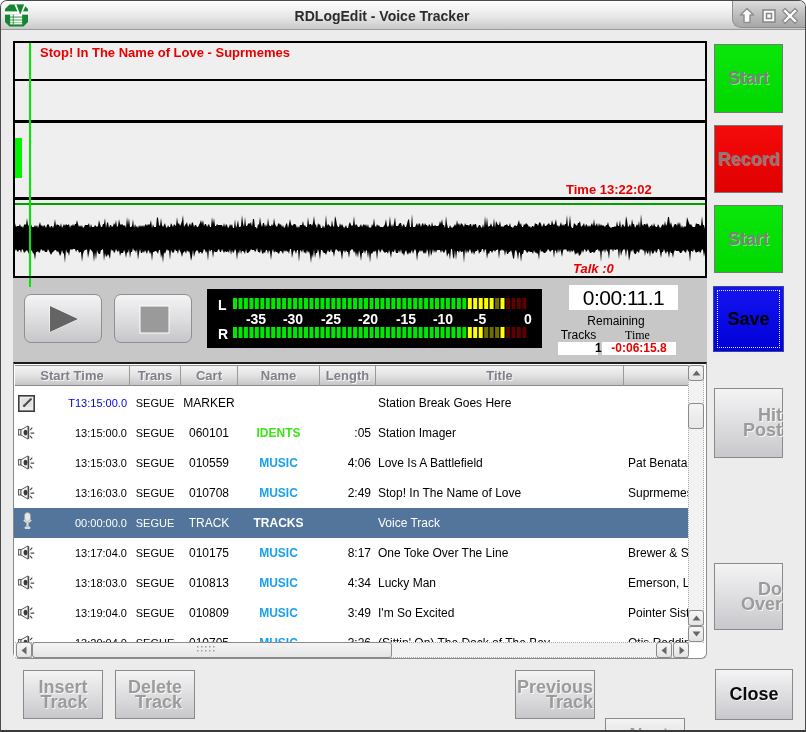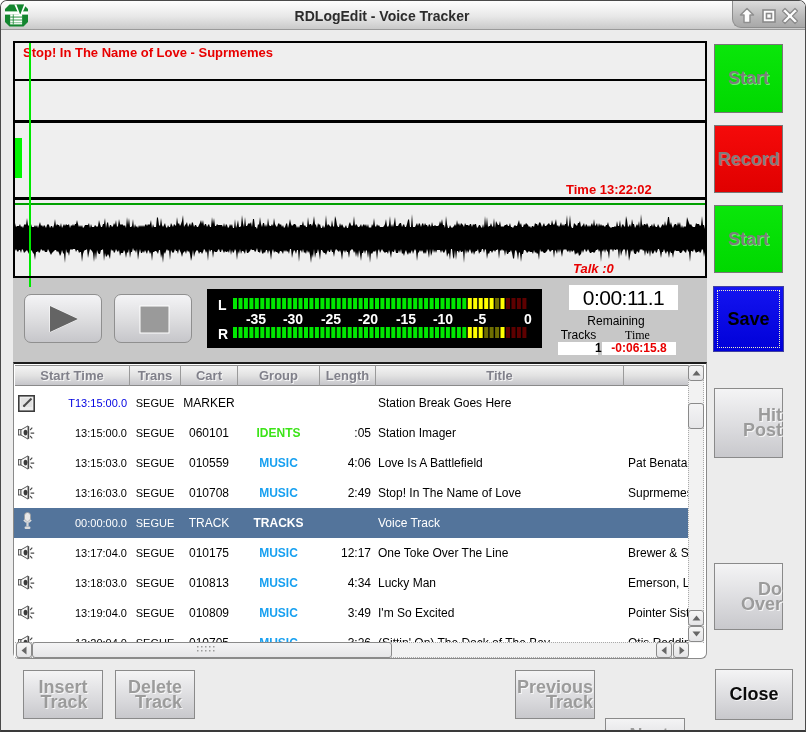--- a/index.html
+++ b/index.html
@@ -83,21 +83,21 @@
           <rect x="5" y="5" width="12" height="12" fill="#fdfdfd" stroke="#8a8a8a" stroke-width="1.6"></rect>
           <rect x="8.5" y="8.5" width="5" height="5" fill="none" stroke="#8a8a8a" stroke-width="1.6"></rect>
         </svg></div>
   <div class="abs" style="left:778px;top:4px;"><svg width="22" height="22" viewBox="0 0 22 22">
           <path d="M6 3.5 L11 8.5 L16 3.5 L18.5 6 L13.5 11 L18.5 16 L16 18.5 L11 13.5 L6 18.5 L3.5 16 L8.5 11 L3.5 6 Z" fill="#fdfdfd" stroke="#8a8a8a" stroke-width="1.3" stroke-linejoin="round"></path>
         </svg></div>
 </div>
 
 <div id="wavepanel">
 
-  <div class="redt" style="left:8px;top:2px;">Stop! In The Name of Love - Suprmemes</div>
+  <div class="redt" style="left:25px;top:2px;">Stop! In The Name of Love - Suprmemes</div>
   <div class="abs" style="left:0;top:36px;width:690px;height:2px;background:#000;"></div>
   <div class="abs" style="left:0;top:77px;width:690px;height:3px;background:#000;"></div>
   <div class="abs" style="left:0;top:95px;width:7px;height:40px;background:#00f400;"></div>
   <div class="redt" style="left:551px;top:139px;">Time 13:22:02</div>
   <div class="abs" style="left:0;top:154px;width:690px;height:3px;background:#000;"></div>
   <div class="abs" style="left:0;top:160px;width:690px;height:2px;background:#00a000;"></div>
   <svg class="abs" style="left:-2px;top:-2px;" width="694" height="237" viewBox="12 40 694 237">
     <polygon points="14,222 15,226 16,225 17,225 18,225 19,223 20,226 21,225 22,227 23,224 24,223 25,224 26,217 27,224 28,225 29,226 30,223 31,226 32,226 33,226 34,224 35,226 36,224 37,227 38,224 39,221 40,225 41,224 42,226 43,224 44,225 45,227 46,224 47,223 48,224 49,227 50,225 51,225 52,227 53,224 54,218 55,225 56,223 57,224 58,224 59,226 60,222 61,227 62,225 63,223 64,225 65,223 66,224 67,224 68,223 69,227 70,224 71,225 72,223 73,225 74,223 75,223 76,219 77,223 78,226 79,224 80,226 81,224 82,227 83,226 84,224 85,224 86,224 87,224 88,222 89,227 90,223 91,226 92,226 93,226 94,224 95,225 96,226 97,225 98,219 99,223 100,226 101,226 102,223 103,223 104,217 105,227 106,222 107,221 108,227 109,224 110,224 111,226 112,225 113,222 114,224 115,219 116,226 117,225 118,218 119,223 120,224 121,223 122,224 123,225 124,224 125,227 126,216 127,224 128,217 129,226 130,226 131,225 132,218 133,227 134,223 135,226 136,225 137,227 138,224 139,226 140,224 141,226 142,224 143,226 144,224 145,223 146,225 147,223 148,224 149,223 150,219 151,227 152,223 153,226 154,226 155,226 156,216 157,217 158,224 159,225 160,217 161,224 162,226 163,224 164,222 165,226 166,227 167,224 168,226 169,226 170,222 171,224 172,226 173,223 174,224 175,225 176,216 177,223 178,222 179,225 180,223 181,220 182,214 183,226 184,224 185,223 186,221 187,226 188,224 189,222 190,225 191,221 192,222 193,226 194,224 195,224 196,226 197,226 198,224 199,222 200,219 201,223 202,219 203,225 204,223 205,223 206,226 207,224 208,223 209,226 210,226 211,216 212,223 213,217 214,225 215,225 216,223 217,224 218,224 219,224 220,224 221,224 222,226 223,222 224,226 225,223 226,224 227,227 228,226 229,223 230,225 231,223 232,227 233,227 234,218 235,227 236,224 237,219 238,226 239,226 240,225 241,214 242,222 243,226 244,216 245,225 246,225 247,223 248,222 249,223 250,221 251,226 252,218 253,218 254,226 255,226 256,228 257,223 258,224 259,216 260,223 261,226 262,222 263,222 264,226 265,223 266,226 267,217 268,224 269,225 270,225 271,223 272,225 273,217 274,223 275,225 276,226 277,223 278,222 279,224 280,223 281,226 282,224 283,227 284,226 285,223 286,222 287,227 288,223 289,218 290,223 291,225 292,224 293,223 294,223 295,224 296,227 297,225 298,227 299,224 300,224 301,224 302,220 303,225 304,224 305,226 306,226 307,216 308,224 309,223 310,223 311,225 312,222 313,215 314,223 315,224 316,227 317,222 318,224 319,223 320,227 321,227 322,224 323,227 324,225 325,214 326,225 327,223 328,224 329,225 330,226 331,219 332,225 333,226 334,215 335,218 336,224 337,226 338,226 339,222 340,225 341,223 342,225 343,227 344,226 345,224 346,227 347,227 348,223 349,221 350,224 351,225 352,224 353,215 354,225 355,223 356,224 357,226 358,226 359,225 360,223 361,226 362,224 363,223 364,225 365,223 366,226 367,223 368,227 369,226 370,227 371,223 372,225 373,217 374,225 375,226 376,223 377,225 378,224 379,226 380,226 381,226 382,226 383,225 384,223 385,218 386,225 387,226 388,224 389,215 390,226 391,223 392,226 393,222 394,216 395,225 396,225 397,225 398,223 399,222 400,222 401,226 402,224 403,223 404,226 405,226 406,223 407,219 408,218 409,226 410,226 411,213 412,226 413,226 414,226 415,224 416,222 417,225 418,222 419,223 420,226 421,223 422,222 423,225 424,222 425,224 426,224 427,226 428,223 429,224 430,226 431,221 432,225 433,225 434,224 435,225 436,225 437,225 438,224 439,220 440,223 441,218 442,224 443,224 444,227 445,215 446,223 447,227 448,227 449,224 450,226 451,227 452,226 453,225 454,223 455,225 456,219 457,224 458,222 459,225 460,222 461,223 462,224 463,226 464,222 465,224 466,224 467,224 468,225 469,223 470,223 471,226 472,223 473,224 474,223 475,223 476,227 477,226 478,224 479,224 480,226 481,227 482,223 483,227 484,215 485,225 486,216 487,226 488,225 489,225 490,222 491,225 492,226 493,217 494,227 495,220 496,222 497,224 498,224 499,220 500,226 501,225 502,226 503,225 504,224 505,224 506,223 507,225 508,225 509,222 510,226 511,226 512,227 513,225 514,224 515,225 516,225 517,222 518,219 519,224 520,222 521,226 522,226 523,223 524,224 525,222 526,223 527,224 528,226 529,225 530,227 531,225 532,225 533,226 534,222 535,223 536,223 537,225 538,222 539,221 540,223 541,226 542,224 543,222 544,225 545,225 546,224 547,223 548,222 549,224 550,224 551,219 552,223 553,224 554,222 555,218 556,225 557,224 558,226 559,224 560,221 561,225 562,223 563,225 564,223 565,223 566,214 567,226 568,224 569,214 570,225 571,227 572,227 573,222 574,223 575,224 576,225 577,222 578,222 579,220 580,226 581,225 582,224 583,222 584,226 585,223 586,224 587,226 588,224 589,226 590,224 591,222 592,225 593,218 594,225 595,224 596,222 597,226 598,222 599,225 600,223 601,225 602,224 603,225 604,226 605,224 606,224 607,221 608,225 609,226 610,227 611,226 612,226 613,226 614,225 615,226 616,220 617,225 618,225 619,219 620,227 621,224 622,223 623,225 624,226 625,215 626,219 627,226 628,225 629,223 630,226 631,218 632,223 633,223 634,227 635,225 636,223 637,225 638,220 639,227 640,213 641,223 642,225 643,223 644,223 645,224 646,222 647,224 648,227 649,225 650,225 651,223 652,226 653,222 654,225 655,226 656,226 657,223 658,225 659,227 660,226 661,224 662,223 663,225 664,220 665,225 666,223 667,216 668,216 669,224 670,221 671,225 672,227 673,224 674,223 675,223 676,225 677,221 678,224 679,221 680,227 681,224 682,227 683,225 684,226 685,225 686,216 687,219 688,222 689,224 690,223 691,225 692,226 693,226 694,226 695,222 696,223 697,223 698,223 699,225 700,224 701,215 702,224 703,224 704,228 705,228 705,249 704,251 703,256 702,249 701,248 700,251 699,252 698,250 697,251 696,251 695,252 694,250 693,248 692,251 691,250 690,250 689,261 688,251 687,250 686,248 685,252 684,251 683,250 682,249 681,251 680,252 679,252 678,250 677,250 676,250 675,250 674,249 673,251 672,257 671,252 670,252 669,250 668,257 667,251 666,250 665,253 664,251 663,248 662,251 661,251 660,257 659,251 658,248 657,248 656,251 655,252 654,249 653,251 652,253 651,252 650,249 649,256 648,249 647,253 646,252 645,249 644,255 643,249 642,250 641,248 640,249 639,248 638,252 637,251 636,250 635,253 634,253 633,252 632,248 631,251 630,249 629,255 628,260 627,250 626,248 625,256 624,249 623,248 622,249 621,251 620,255 619,248 618,258 617,249 616,248 615,249 614,249 613,248 612,251 611,248 610,249 609,248 608,258 607,251 606,250 605,248 604,252 603,248 602,251 601,249 600,261 599,249 598,251 597,248 596,249 595,249 594,251 593,252 592,251 591,251 590,252 589,252 588,250 587,248 586,250 585,251 584,248 583,249 582,252 581,249 580,253 579,254 578,255 577,251 576,253 575,252 574,254 573,249 572,250 571,251 570,249 569,252 568,249 567,251 566,250 565,248 564,249 563,248 562,250 561,256 560,251 559,248 558,252 557,248 556,253 555,250 554,249 553,257 552,249 551,249 550,250 549,251 548,249 547,248 546,250 545,251 544,252 543,252 542,251 541,250 540,251 539,248 538,259 537,252 536,253 535,251 534,252 533,249 532,253 531,251 530,251 529,251 528,250 527,251 526,252 525,250 524,249 523,249 522,253 521,253 520,261 519,252 518,251 517,259 516,252 515,249 514,250 513,258 512,257 511,252 510,249 509,251 508,251 507,253 506,253 505,249 504,255 503,249 502,250 501,248 500,250 499,249 498,258 497,248 496,249 495,249 494,251 493,249 492,250 491,252 490,250 489,250 488,253 487,252 486,258 485,249 484,248 483,252 482,248 481,248 480,251 479,251 478,253 477,248 476,250 475,250 474,251 473,254 472,250 471,253 470,251 469,248 468,250 467,252 466,249 465,253 464,248 463,262 462,250 461,251 460,251 459,249 458,252 457,250 456,250 455,259 454,249 453,258 452,256 451,248 450,248 449,259 448,252 447,253 446,256 445,248 444,250 443,252 442,251 441,249 440,252 439,249 438,249 437,249 436,249 435,252 434,249 433,252 432,248 431,252 430,255 429,248 428,257 427,251 426,248 425,253 424,251 423,253 422,251 421,249 420,251 419,249 418,251 417,252 416,260 415,250 414,248 413,250 412,253 411,249 410,251 409,253 408,251 407,254 406,252 405,249 404,251 403,255 402,252 401,253 400,248 399,252 398,249 397,252 396,252 395,252 394,248 393,251 392,251 391,250 390,257 389,252 388,249 387,253 386,251 385,251 384,252 383,251 382,250 381,248 380,250 379,252 378,248 377,250 376,259 375,249 374,251 373,250 372,251 371,253 370,252 369,262 368,250 367,257 366,250 365,249 364,253 363,249 362,252 361,252 360,260 359,253 358,249 357,257 356,251 355,256 354,250 353,252 352,249 351,248 350,249 349,250 348,257 347,251 346,251 345,249 344,252 343,249 342,251 341,259 340,252 339,249 338,251 337,250 336,249 335,248 334,250 333,256 332,251 331,251 330,248 329,251 328,251 327,249 326,251 325,254 324,252 323,252 322,251 321,249 320,249 319,259 318,252 317,248 316,252 315,252 314,257 313,248 312,257 311,253 310,262 309,254 308,250 307,252 306,249 305,253 304,251 303,252 302,248 301,252 300,249 299,250 298,261 297,249 296,249 295,253 294,250 293,249 292,252 291,257 290,248 289,248 288,253 287,250 286,251 285,249 284,251 283,249 282,253 281,251 280,250 279,250 278,253 277,252 276,251 275,251 274,250 273,252 272,248 271,251 270,259 269,251 268,249 267,253 266,249 265,249 264,252 263,251 262,253 261,252 260,248 259,252 258,251 257,251 256,247 255,250 254,251 253,249 252,249 251,249 250,248 249,250 248,251 247,252 246,252 245,248 244,253 243,251 242,250 241,250 240,253 239,248 238,253 237,250 236,259 235,250 234,248 233,251 232,252 231,249 230,254 229,248 228,252 227,250 226,251 225,251 224,250 223,252 222,250 221,248 220,251 219,251 218,248 217,249 216,251 215,251 214,251 213,250 212,257 211,249 210,249 209,251 208,248 207,260 206,250 205,252 204,249 203,248 202,251 201,253 200,251 199,251 198,253 197,250 196,249 195,250 194,252 193,256 192,249 191,256 190,260 189,253 188,250 187,251 186,249 185,253 184,250 183,251 182,252 181,256 180,252 179,250 178,248 177,253 176,250 175,250 174,248 173,251 172,252 171,251 170,249 169,259 168,249 167,250 166,248 165,250 164,253 163,251 162,262 161,253 160,257 159,249 158,249 157,253 156,251 155,250 154,250 153,251 152,251 151,260 150,251 149,253 148,250 147,249 146,253 145,251 144,249 143,252 142,250 141,252 140,252 139,248 138,252 137,259 136,248 135,252 134,249 133,250 132,247 131,251 130,251 129,257 128,248 127,252 126,251 125,257 124,251 123,249 122,252 121,252 120,252 119,255 118,249 117,251 116,250 115,248 114,251 113,252 112,249 111,250 110,248 109,258 108,255 107,253 106,255 105,256 104,252 103,260 102,248 101,249 100,249 99,253 98,253 97,252 96,249 95,259 94,251 93,261 92,252 91,250 90,249 89,248 88,252 87,257 86,248 85,249 84,249 83,250 82,253 81,261 80,251 79,251 78,252 77,249 76,249 75,251 74,248 73,248 72,248 71,249 70,248 69,249 68,255 67,251 66,252 65,248 64,262 63,253 62,252 61,249 60,253 59,255 58,252 57,250 56,251 55,249 54,249 53,250 52,251 51,252 50,254 49,252 48,250 47,248 46,251 45,251 44,251 43,249 42,250 41,249 40,248 39,251 38,252 37,250 36,251 35,251 34,259 33,253 32,252 31,250 30,249 29,250 28,253 27,251 26,249 25,250 24,251 23,252 22,249 21,248 20,252 19,249 18,249 17,251 16,250 15,248 14,250" fill="#000"></polygon>
   </svg>
   <div class="redt" style="left:558px;top:218px;font-style:italic;">Talk :0</div>
@@ -251,21 +251,21 @@
 <div class="qbtn" style="left:712px;top:285px;width:71px;height:66px;background:linear-gradient(#1414f0,#0000d8);border-color:#4040a0;color:#000;text-shadow:none;">
   <div class="abs" style="left:3px;top:3px;right:3px;bottom:3px;border:1px dotted #f0f0c0;"></div>Save</div>
 <div class="qbtn" style="left:713px;top:387px;width:69px;height:70px;">Hit Post</div>
 <div class="qbtn" style="left:713px;top:562px;width:69px;height:67px;">Do Over</div>
 <div class="qbtn" style="left:714px;top:668px;width:78px;height:51px;color:#0a0a0a;">Close</div>
 
 <div id="tablewrap">
   <div class="hcell" style="left:1px;width:115px;">Start Time</div>
   <div class="hcell" style="left:116px;width:51px;">Trans</div>
   <div class="hcell" style="left:167px;width:57px;">Cart</div>
-  <div class="hcell" style="left:224px;width:82px;">Group</div>
+  <div class="hcell" style="left:224px;width:82px;">Name</div>
   <div class="hcell" style="left:306px;width:56px;">Length</div>
   <div class="hcell" style="left:362px;width:248px;">Title</div>
   <div class="hcell" style="left:610px;width:65px;border-right:none;">&nbsp;</div>
 </div>
 <div class="row" style="top:387px">
 <div class="c ic"><svg width="17" height="17" viewBox="0 0 17 17">
 <rect x="0.8" y="0.8" width="15.4" height="15.4" fill="#ededed" stroke="#3c3c3c" stroke-width="1.6"></rect>
 <rect x="3" y="3" width="11" height="9" fill="#e2e2e2"></rect>
 <path d="M5.5 11.5 L13.5 3.5" stroke="#4a4a4a" stroke-width="2"></path>
 <path d="M5.2 11.8 l2.2 -0.4 -1.8 -1.8 z" fill="#4a4a4a"></path>
@@ -344,21 +344,21 @@
 <rect x="0.4" y="4.6" width="2.6" height="5.4" fill="#f0f0f0" stroke="#4a4a4a" stroke-width="0.9"></rect>
 <polygon points="3,4.8 10,0.9 10,14.1 3,10" fill="#fafafa" stroke="#4a4a4a" stroke-width="0.9"></polygon>
 <ellipse cx="7.5" cy="7.6" rx="1.9" ry="2.8" fill="#3a3a3a"></ellipse>
 <path d="M10.6 1.2 V13.8" stroke="#4a4a4a" stroke-width="1.2" fill="none"></path>
 <path d="M12.1 5 L14.3 2.7 M12.6 8.1 H16.2 M12.1 11 L14.3 13.3" stroke="#4a4a4a" stroke-width="1.1" fill="none"></path>
 </svg></div>
 <div class="c st" style="color:#000">13:17:04.0</div>
 <div class="c tr" style="color:#000">SEGUE</div>
 <div class="c ca" style="color:#000">010175</div>
 <div class="c grp" style="color:#18a0f0">MUSIC</div>
-      <div class="c len" style="color:#000">12:17</div>
+      <div class="c len" style="color:#000">8:17</div>
 <div class="c ti" style="color:#000">One Toke Over The Line</div>
 <div class="c art" style="color:#000">Brewer &amp; Shipley</div>
 </div>
 <div class="row" style="top:567px">
 <div class="c ic"><svg class="spk" width="17" height="17" viewBox="0 0 17 17">
 <rect x="0.4" y="4.6" width="2.6" height="5.4" fill="#f0f0f0" stroke="#4a4a4a" stroke-width="0.9"></rect>
 <polygon points="3,4.8 10,0.9 10,14.1 3,10" fill="#fafafa" stroke="#4a4a4a" stroke-width="0.9"></polygon>
 <ellipse cx="7.5" cy="7.6" rx="1.9" ry="2.8" fill="#3a3a3a"></ellipse>
 <path d="M10.6 1.2 V13.8" stroke="#4a4a4a" stroke-width="1.2" fill="none"></path>
 <path d="M12.1 5 L14.3 2.7 M12.6 8.1 H16.2 M12.1 11 L14.3 13.3" stroke="#4a4a4a" stroke-width="1.1" fill="none"></path>

